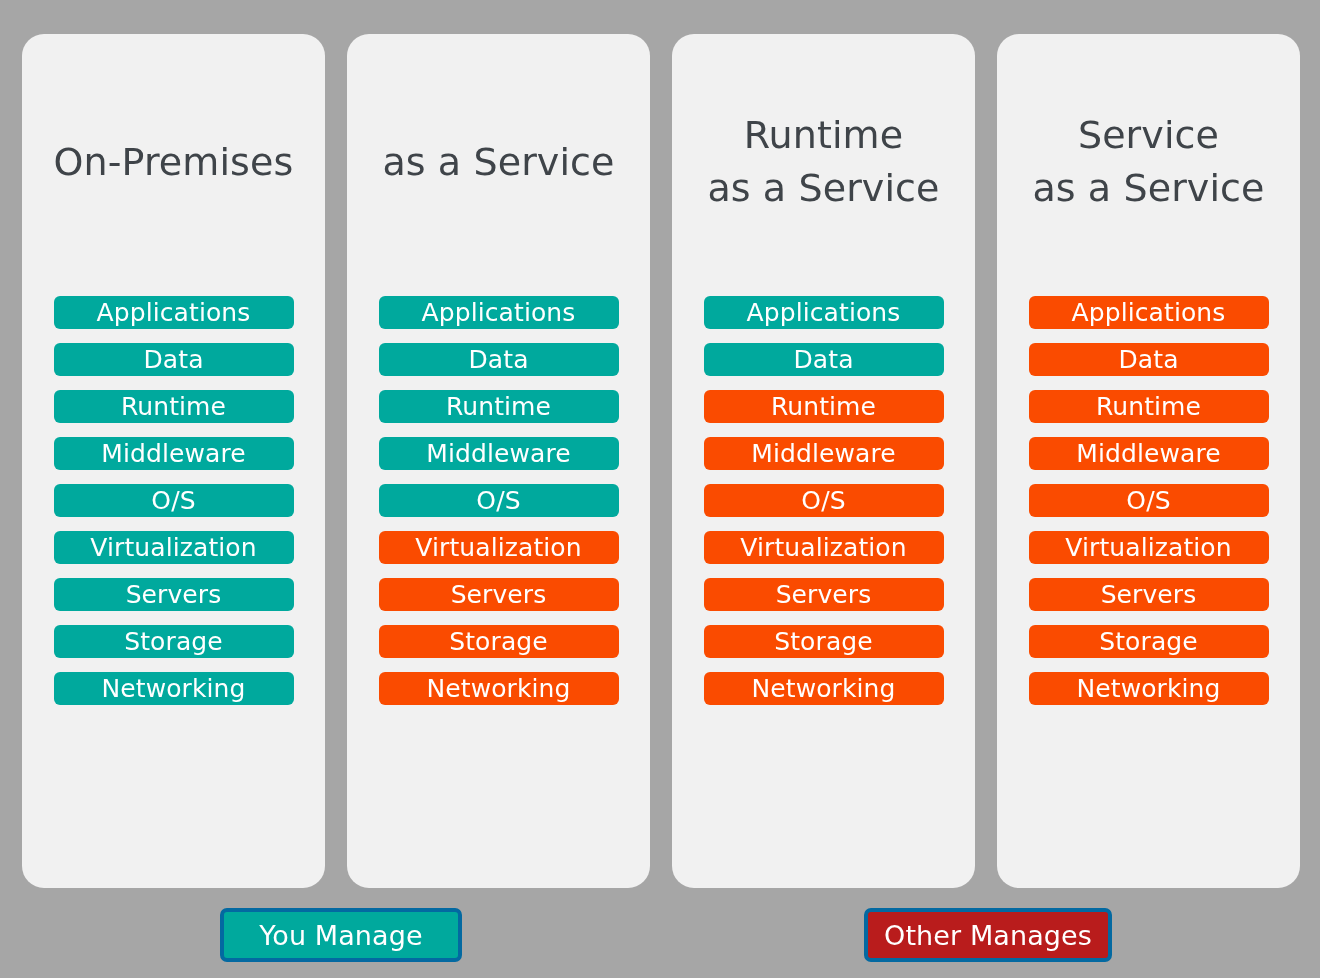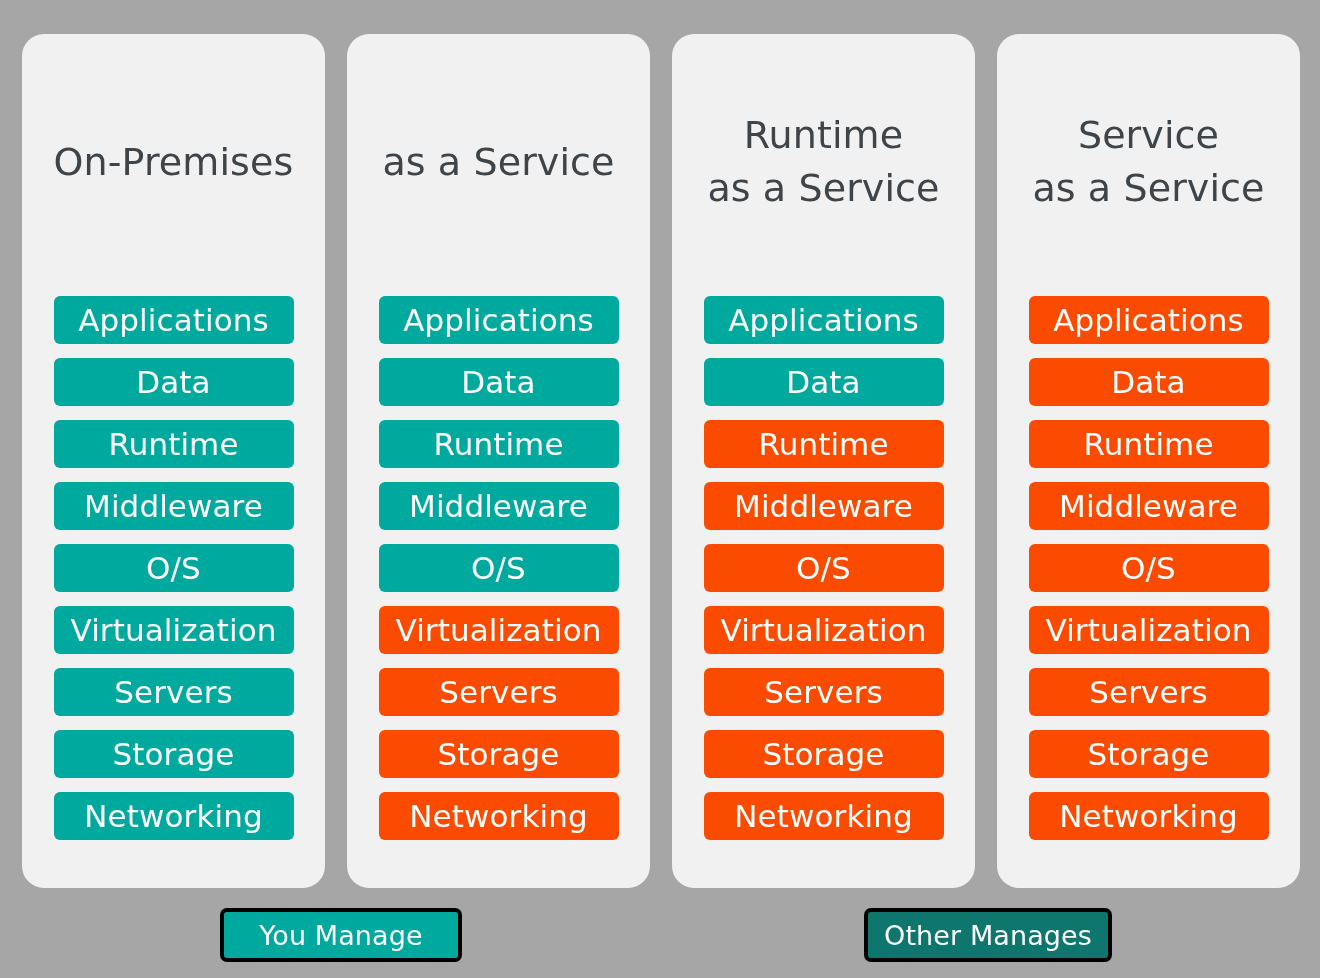--- a/index.html
+++ b/index.html
@@ -68,65 +68,65 @@
   }
 
   .stack {
     width: 240px;
     display: flex;
     flex-direction: column;
     gap: 14px;
   }
 
   .stack-row {
-    height: 48px;
+    height: 33px;
     border-radius: 6px;
     display: flex;
     align-items: center;
     justify-content: center;
     color: #ffffff;
-    font-size: 31px;
+    font-size: 25px;
     line-height: 1;
     font-weight: 400;
     letter-spacing: 0.1px;
     box-sizing: border-box;
   }
   .stack-row.you { background: #00a99d; }
   .stack-row.other { background: #fa4b00; }
 
   
   .legend {
     position: absolute;
     left: 0;
     top: 908px;
     width: 1320px;
     height: 70px;
   }
   .legend-chip {
     position: absolute;
     top: 0;
     height: 54px;
-    border: 4px solid #000000;
+    border: 4px solid #0369a1;
     border-radius: 7px;
     display: flex;
     align-items: center;
     justify-content: center;
     color: #ffffff;
     font-size: 27px;
     line-height: 1;
     letter-spacing: 0.1px;
     box-sizing: border-box;
   }
   .legend-chip.you {
     background: #00a99d;
     left: 220px;
     width: 242px;
   }
   .legend-chip.other {
-    background: #0f766e;
+    background: #b91c1c;
     left: 864px;
     width: 248px;
   }
 </style>
 </head>
 <body>
 
 <div id="board">
 
   <div class="columns">

